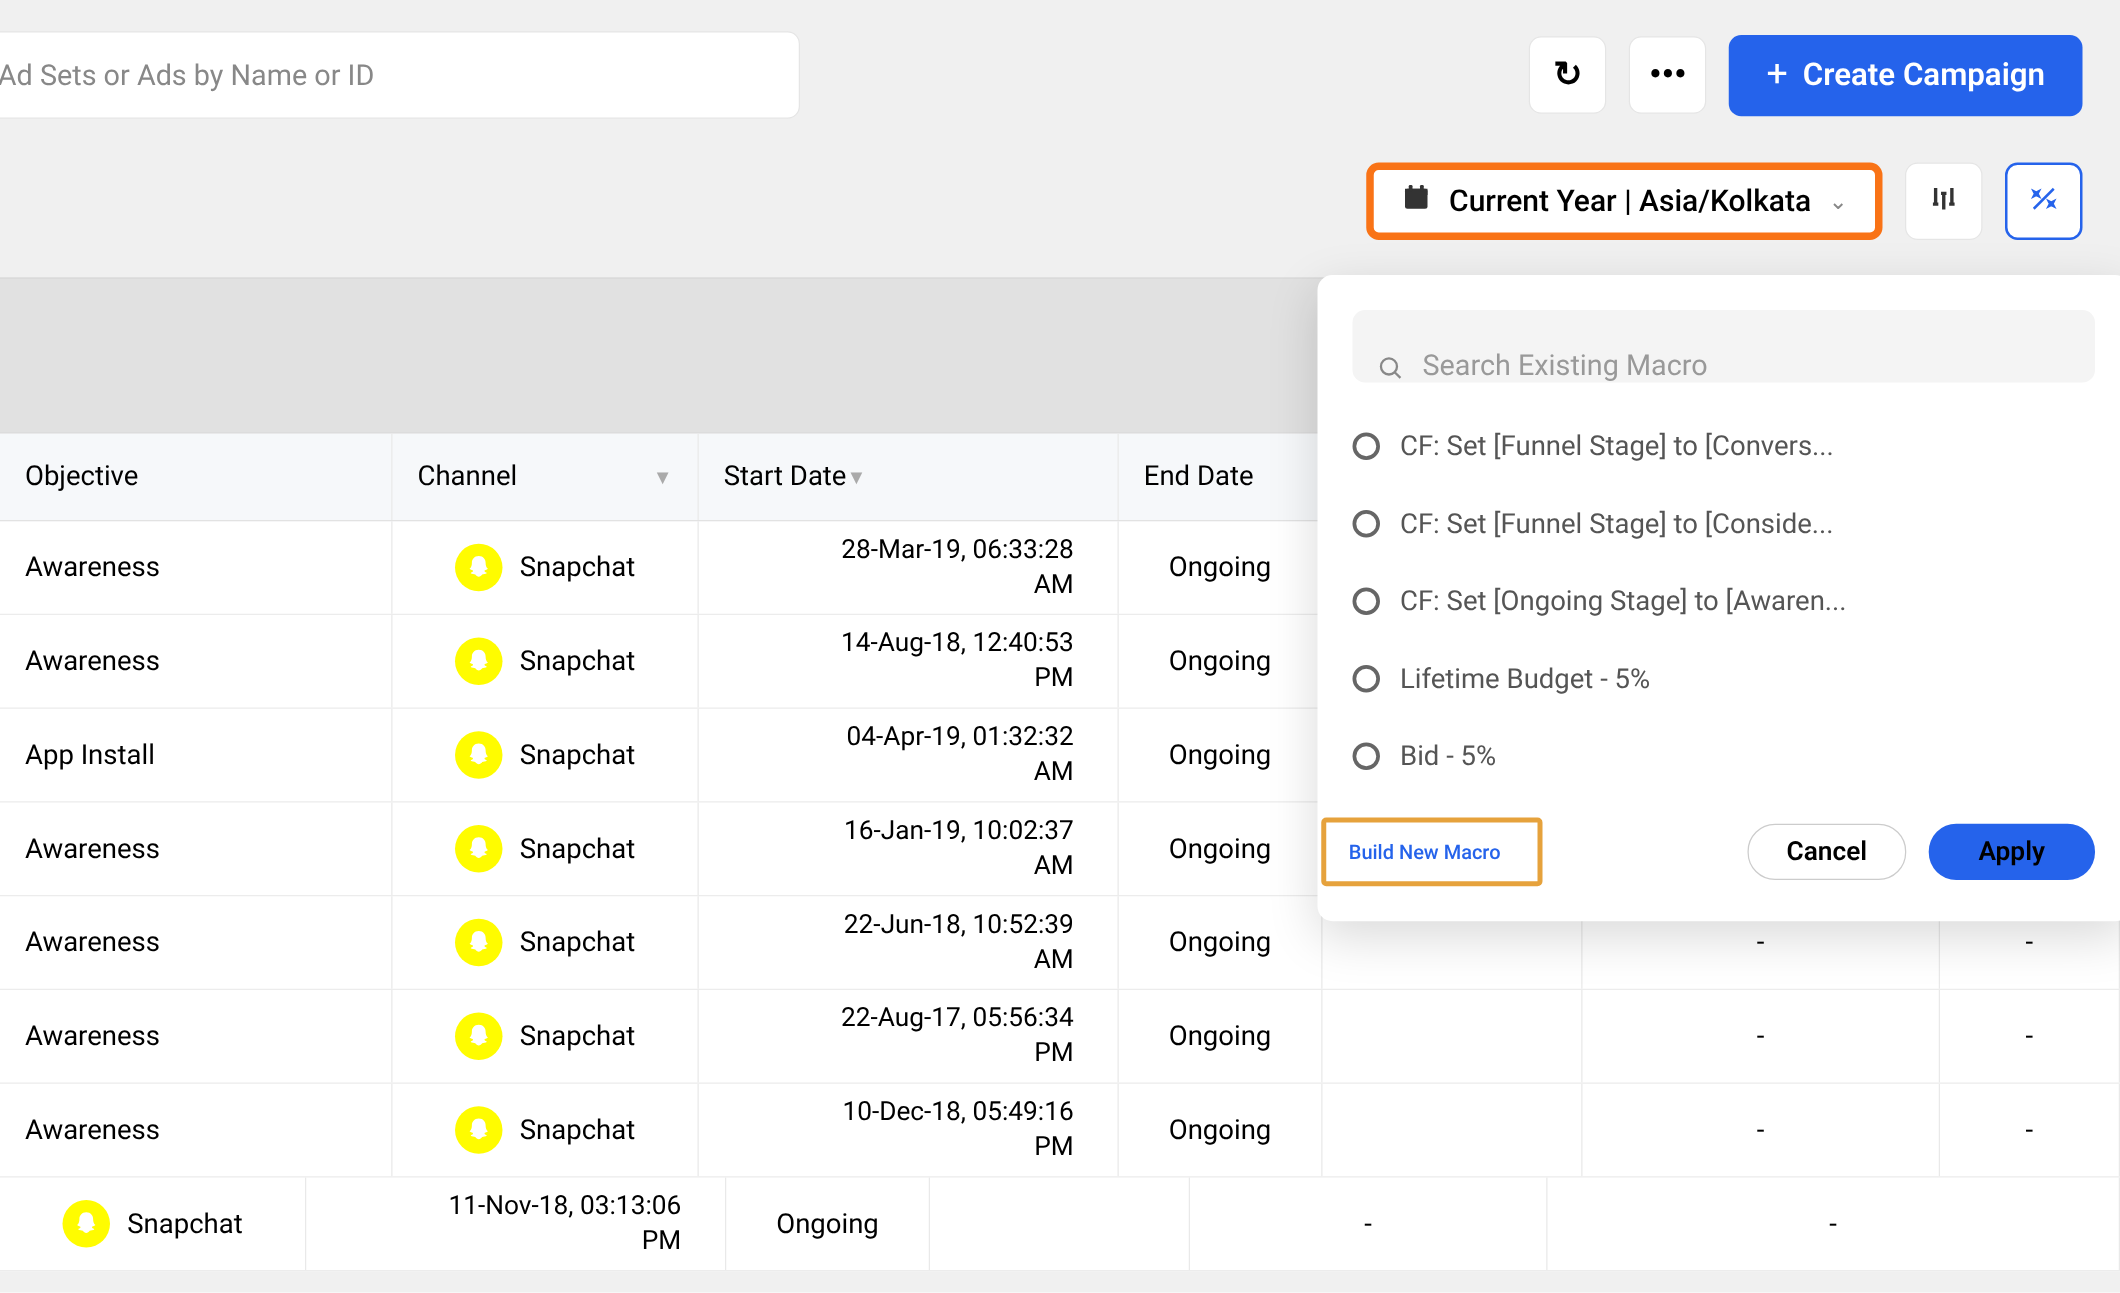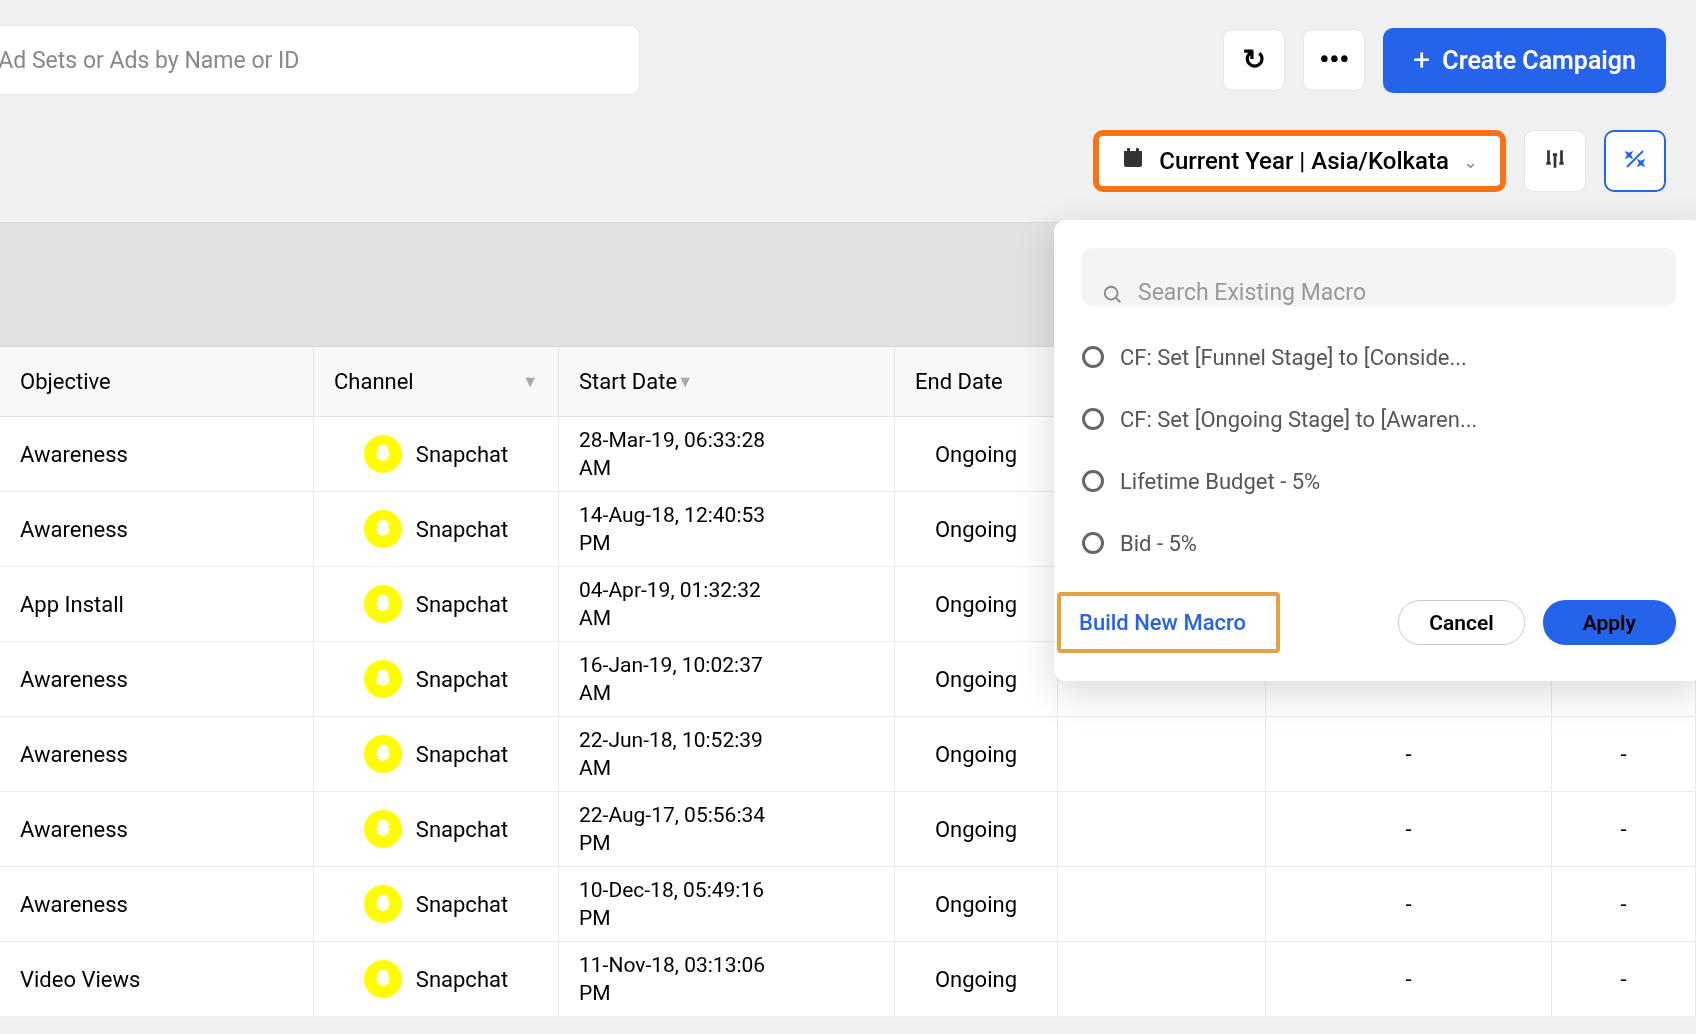--- a/index.html
+++ b/index.html
@@ -124,21 +124,21 @@
     .col-ext3 { flex: 1; justify-content: center; }
 
     .filter-caret { color: #aaa; font-size: 16px; }
 
     .trow {
       display: flex;
       height: 75px;
       border-bottom: 1px solid #ececec;
       font-size: 22px;
     }
-    .td.col-start { flex-direction: column; align-items: flex-start; justify-content: center; line-height: 1.35; font-size: 21px; }
+    .td.col-start { flex-direction: column; align-items: flex-end; justify-content: center; line-height: 1.35; font-size: 21px; }
     .td.col-end { justify-content: center; }
     .td.col-chan { justify-content: center; gap: 14px; }
     .snap-ico {
       width: 38px;
       height: 38px;
       background: #FFFC00;
       border-radius: 50%;
       display: flex;
       align-items: center;
       justify-content: center;
@@ -191,21 +191,21 @@
       flex-shrink: 0;
     }
     .po-footer {
       display: flex;
       align-items: center;
       gap: 18px;
       padding-top: 18px;
     }
     .build-link {
       color: #2563eb;
-      font-size: 22px;
+      font-size: 16px;
       font-weight: 500;
       border: 4px solid #e6a23c;
       padding: 14px 30px 14px 18px;
       border-radius: 4px;
       cursor: pointer;
       margin-left: -25px;
     }
     .btn-cancel {
       height: 45px;
       padding: 0 30px;
@@ -428,21 +428,20 @@
         <div class="td col-start">
           <span>10-Dec-18, 05:49:16</span>
           <span>PM</span>
         </div>
         <div class="td col-end">Ongoing</div>
         <div class="td col-ext1"></div>
         <div class="td col-ext2">-</div>
         <div class="td col-ext3">-</div>
       </div>
       <div class="trow">
-        <div class="td col-obj">Video Views</div>
         <div class="td col-chan">
           <span class="snap-ico">
             <svg viewBox="0 0 24 24" fill="#fff">
               <path d="M12 2c-4 0-6 3-6 6 0 2-.5 4-2 5 1 1 3 1 3 2s-2 1-2 2c1 1 3 .5 4 1 .5 1 2 2 3 2s2.5-1 3-2c1-.5 3 0 4-1 0-1-2-1-2-2s2-1 3-2c-1.5-1-2-3-2-5 0-3-2-6-6-6z"></path>
             </svg>
           </span>
           <span>Snapchat</span>
         </div>
         <div class="td col-start">
           <span>11-Nov-18, 03:13:06</span>
@@ -460,20 +459,24 @@
   <div class="po-search">
     <svg class="search-ico" viewBox="0 0 24 24">
         <circle cx="10" cy="10" r="7"></circle>
         <path d="M20 20l-5-5"></path>
       </svg>
     <input type="text" placeholder="Search Existing Macro" style="">
   </div>
   <div class="po-list" id="po-list">
       <div class="po-item">
         <span class="radio"></span>
+        <span>CF: Set [Funnel Stage] to [Convers...</span>
+      </div>
+      <div class="po-item">
+        <span class="radio"></span>
         <span>CF: Set [Funnel Stage] to [Conside...</span>
       </div>
       <div class="po-item">
         <span class="radio"></span>
         <span>CF: Set [Ongoing Stage] to [Awaren...</span>
       </div>
       <div class="po-item">
         <span class="radio"></span>
         <span>Lifetime Budget - 5%</span>
       </div>

